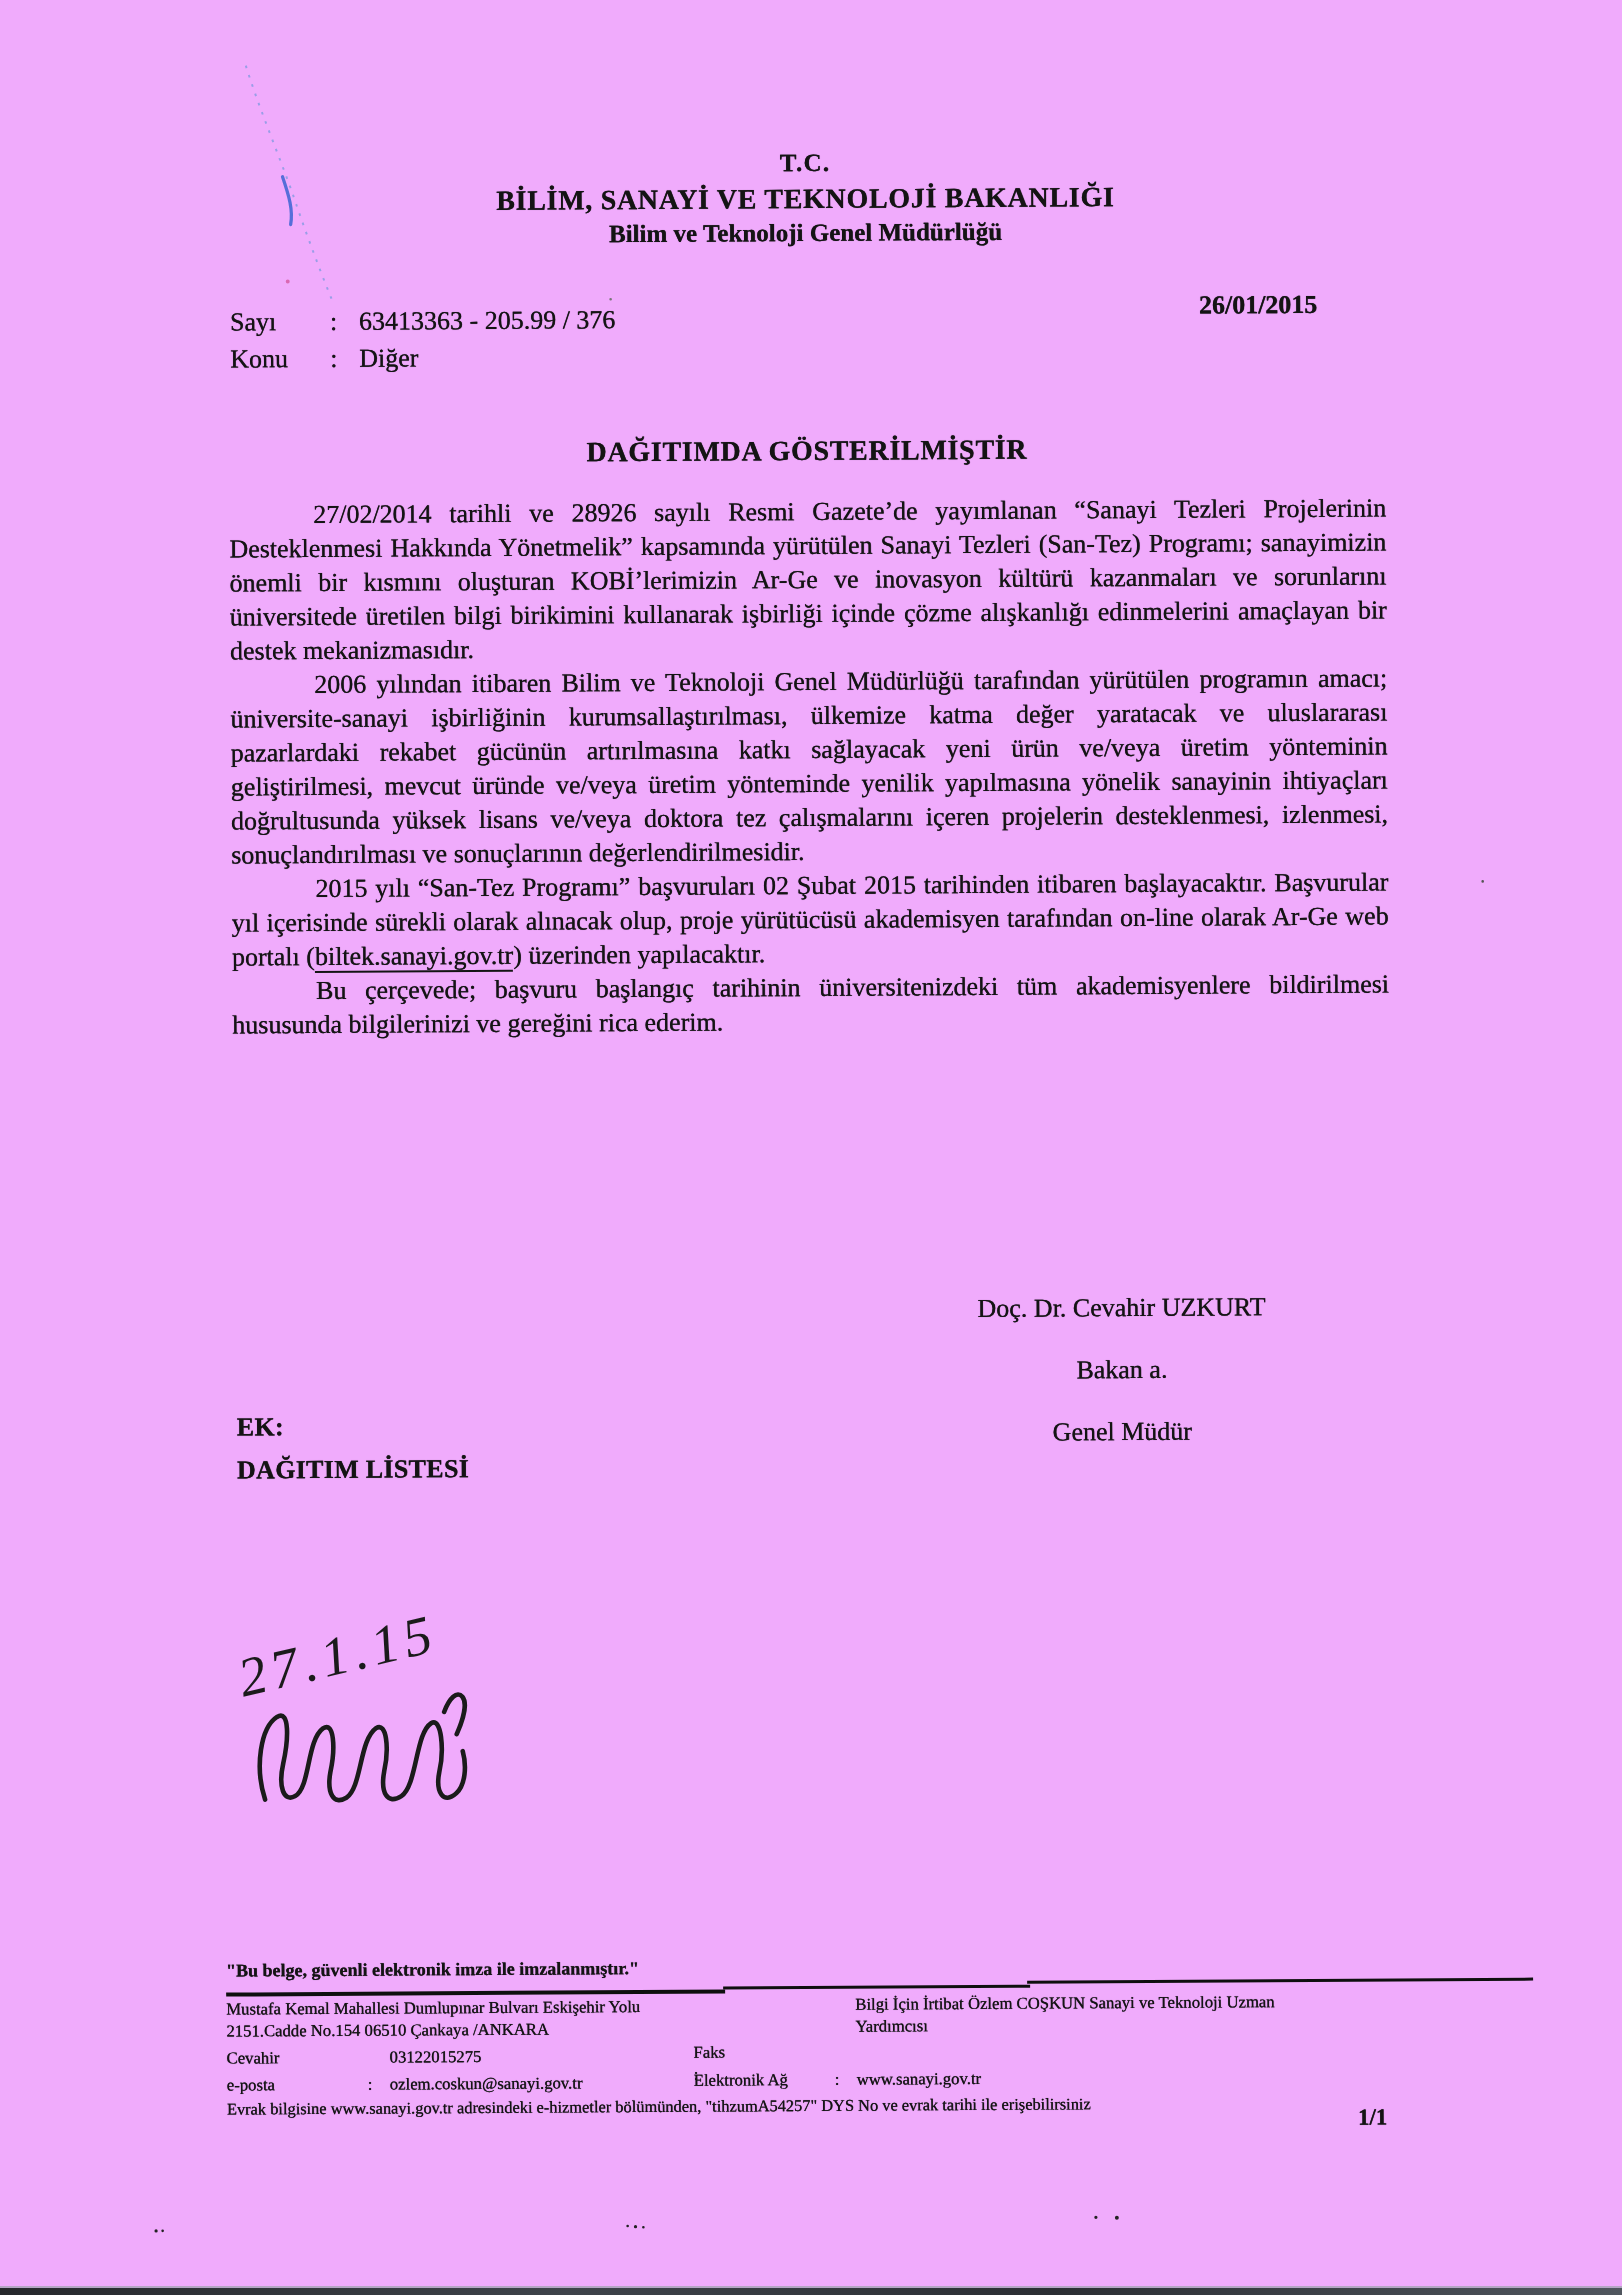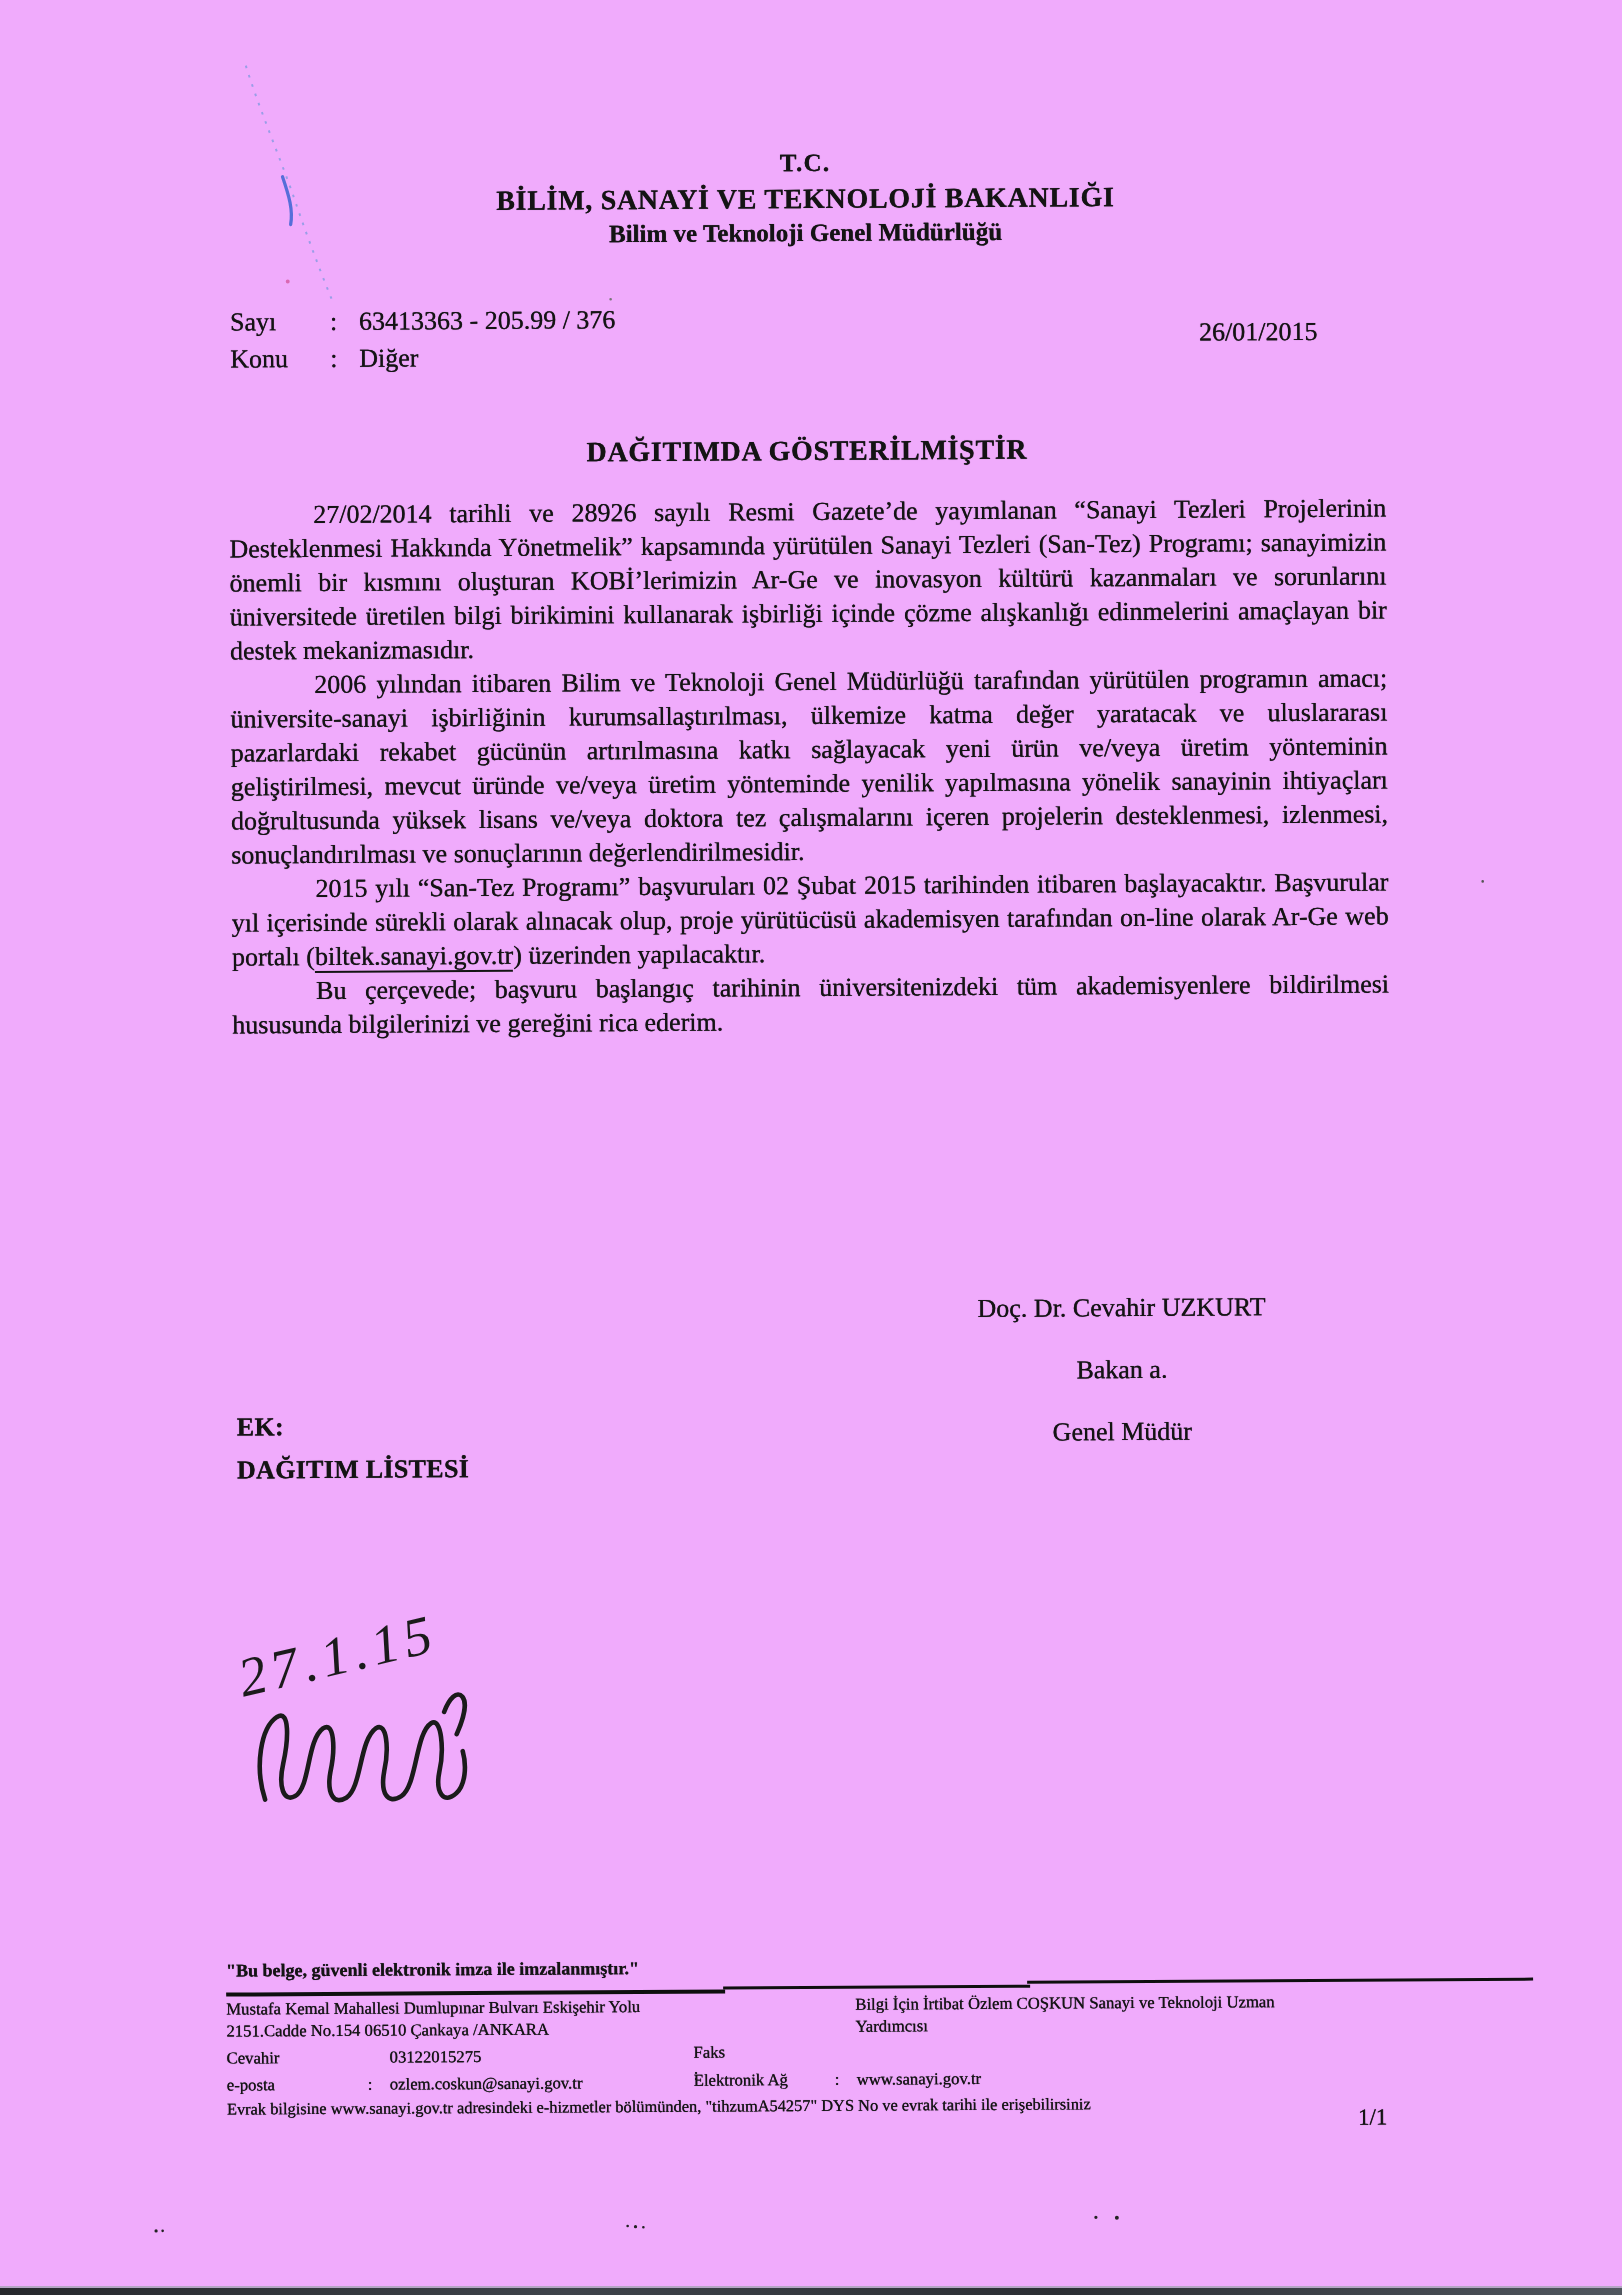--- a/index.html
+++ b/index.html
@@ -10,21 +10,21 @@
   }
   .content{position:absolute;left:0;top:0;width:1622px;height:2295px;
     transform:rotate(-0.35deg);transform-origin:50% 50%;}
   .ink{text-shadow:0 0 0.7px rgba(10,10,10,.65), 0.3px 0 0 rgba(10,10,10,.5);}
 
   .letterhead{position:absolute;top:149px;left:6.6px;width:1609px;text-align:center;}
   .lh1{font-size:25px;font-weight:700;letter-spacing:1.3px;}
   .lh2{font-size:28px;font-weight:700;letter-spacing:0.7px;margin-top:5.9px;}
   .lh3{font-size:25px;font-weight:700;margin-top:4.6px;}
 
-  .doc-date{position:absolute;top:293px;left:1204px;font-size:26px;font-weight:400;margin-top:27px;}
+  .doc-date{position:absolute;top:293px;left:1204px;font-size:26px;font-weight:700;}
 
   .meta{position:absolute;top:300px;left:235px;font-size:26px;}
   .meta-row{display:flex;line-height:37px;}
   .meta-label{width:100px;}
   .meta-colon{width:29px;}
   .meta-value{white-space:nowrap;}
 
   .subject{position:absolute;top:435px;left:6.6px;width:1609px;text-align:center;
     font-size:28px;font-weight:700;letter-spacing:0.7px;}
 
@@ -51,21 +51,21 @@
   .f-addr{position:absolute;top:1995px;left:221px;width:590px;}
   .f-contact{position:absolute;top:1994px;left:850px;width:472px;}
   .f-row{position:absolute;display:flex;}
   .f-label{width:141px;}
   .f-colon{width:22px;}
   .row-phone{top:2044px;left:221px;}
   .row-fax{top:2041px;left:688px;flex-direction:column;}
   .row-mail{top:2071px;left:221px;}
   .row-web{top:2069px;left:688px;}
   .f-dys{position:absolute;top:2096px;left:221px;width:1127px;font-size:16.4px;line-height:20.3px;}
-  .f-page{position:absolute;top:2108px;left:1352px;font-size:23px;font-weight:400;}
+  .f-page{position:absolute;top:2108px;left:1352px;font-size:23px;font-weight:700;}
 
   .bottom-edge{position:absolute;left:0;bottom:0;width:1622px;height:6.6px;
     background:linear-gradient(90deg,#26282c 0%,#3e434a 35%,#2b2e33 65%,#50565e 100%);}
   .bottom-edge-soft{position:absolute;left:0;bottom:6.6px;width:1622px;height:2px;background:#9aa2ac;opacity:.7;}
 
   .artifacts{position:absolute;left:0;top:0;pointer-events:none;}
 </style>
 </head>
 <body>
 

